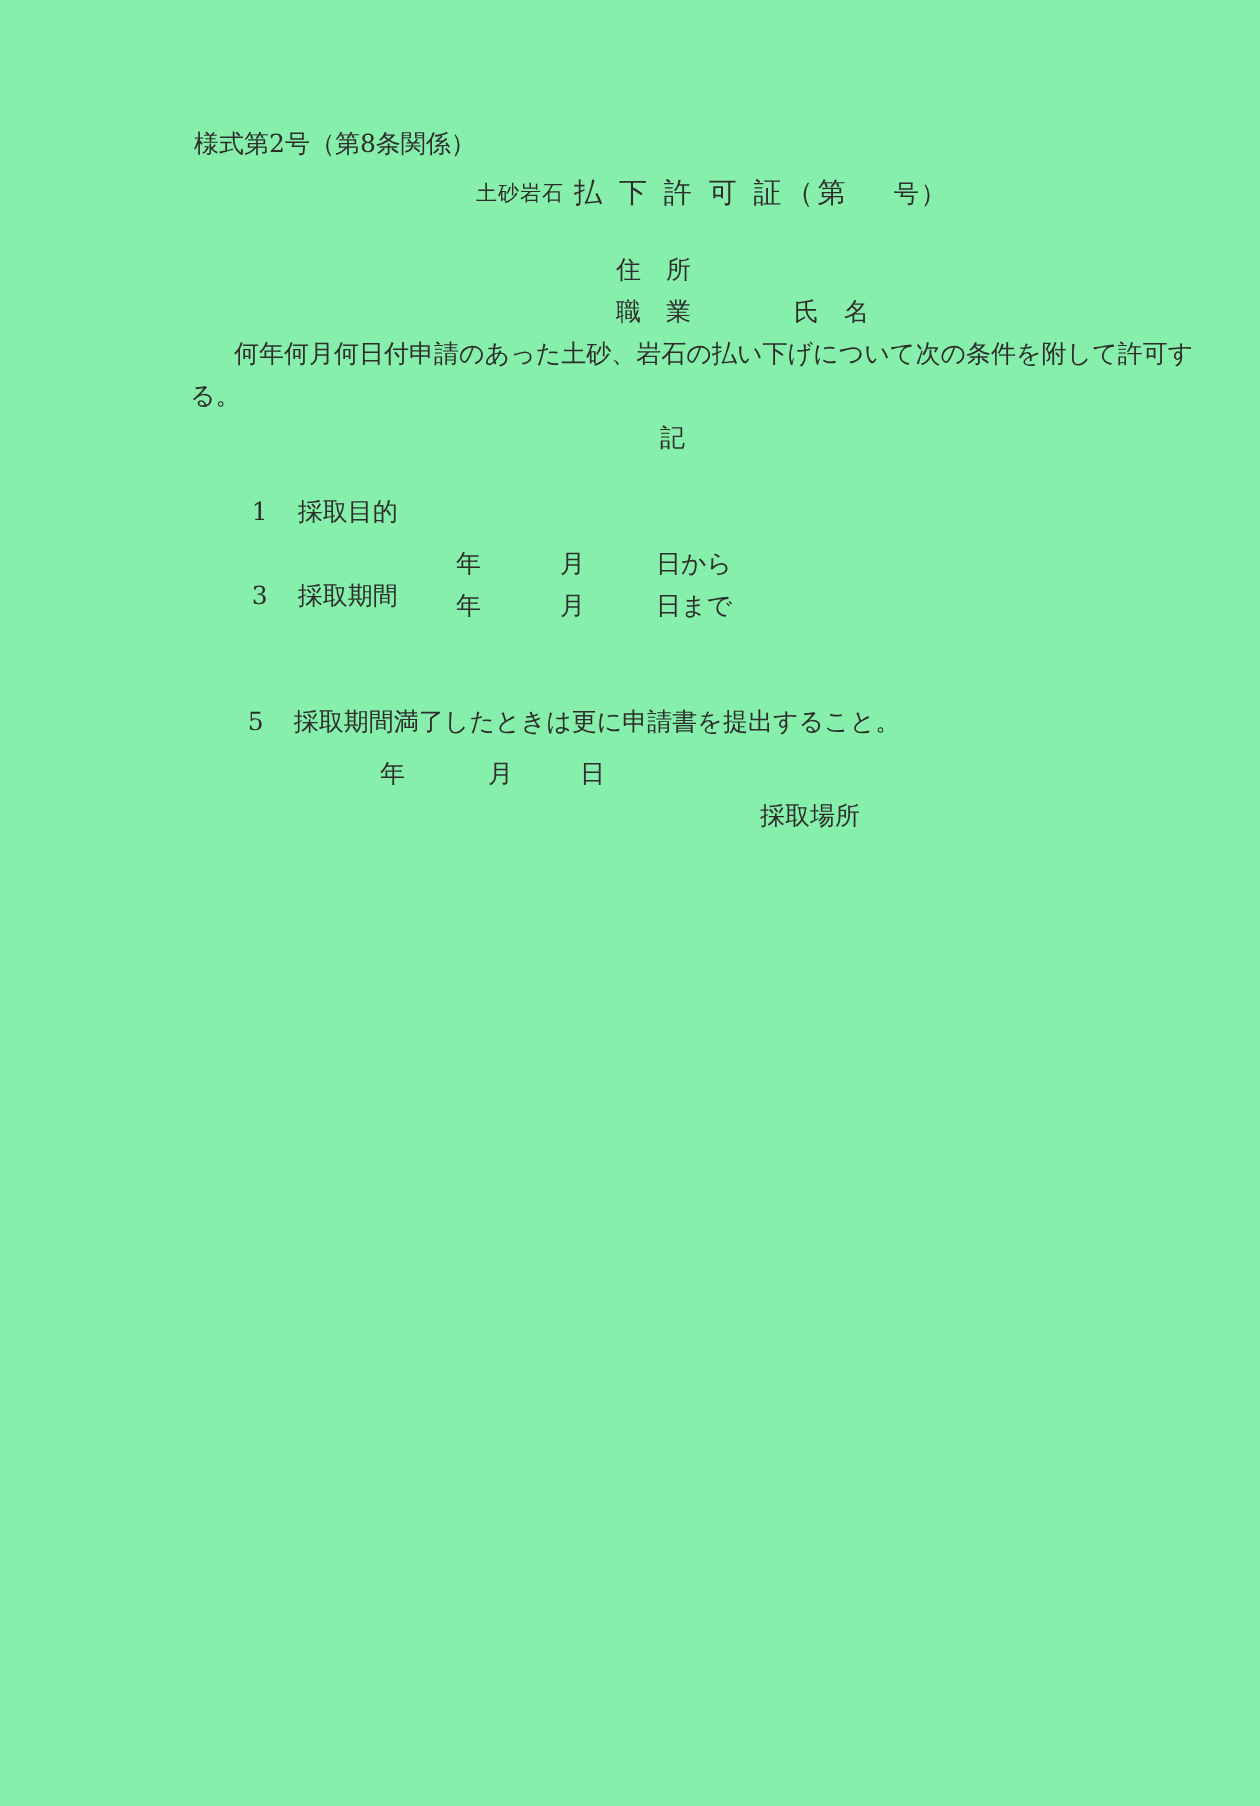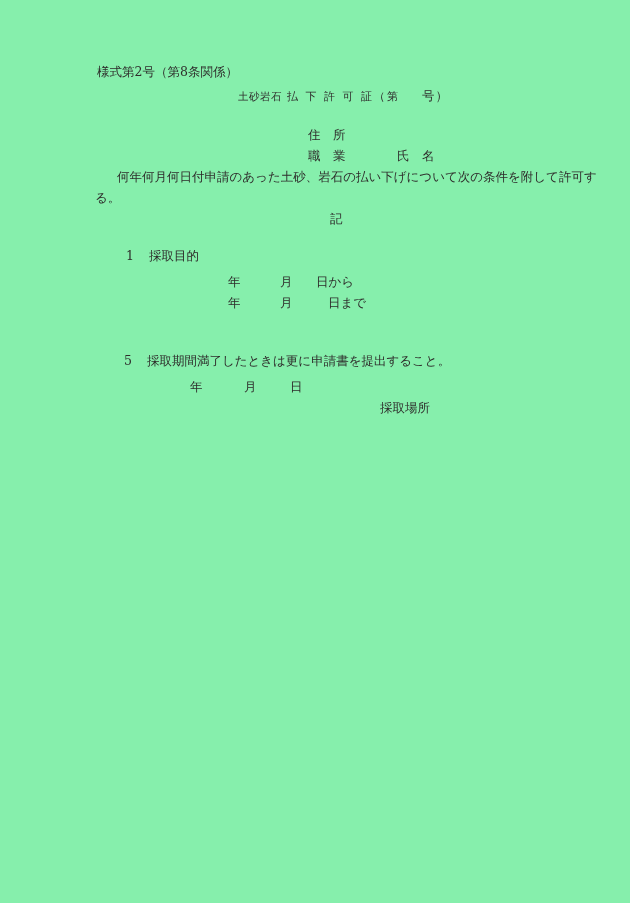--- a/index.html
+++ b/index.html
@@ -33,21 +33,21 @@
     }
     .stack {
       display: flex;
       font-size: 10.5px;
       line-height: 13px;
       letter-spacing: 0.5px;
     }
     .t-main {
       margin-left: 5px;
       letter-spacing: 2px;
-      font-size: 11px;
+      font-size: 14px;
     }
     .t-gap {
       display: inline-block;
       width: 22px;
       height: 1px;
     }
     .t-suffix {
       letter-spacing: 1px;
     }
     .item {
@@ -84,23 +84,26 @@
   <div class="line" style="left:117px; top:169px;text-align:center;">何年何月何日付申請のあった土砂、岩石の払い下げについて次の条件を附して許可す</div>
   <div class="line" style="left:95px; top:190px;">る。</div>
 
   <div class="line" style="left:330px; top:211px;">記</div>
 
   <div class="item" style="left:110px; top:232px;">
     <span class="num">1</span><span>採取目的</span>
   </div>
 
 
+  <div class="item" style="left:110px; top:274px;">
+    <span class="num">3</span><span>採取期間</span>
+  </div>
   <div class="line" style="left:228px; top:274px;">年</div>
   <div class="line" style="left:280px; top:274px;">月</div>
-  <div class="line" style="left:316px; top:274px;">日から</div>
+  <div class="line" style="left:328px; top:274px;">日から</div>
 
   <div class="line" style="left:228px; top:295px;">年</div>
   <div class="line" style="left:280px; top:295px;">月</div>
   <div class="line" style="left:328px; top:295px;">日まで</div>
 
 
   <div class="item" style="left:108px; top:337px;">
     <span class="num">5</span><span>採取期間満了したときは更に申請書を提出すること。</span>
   </div>
 

